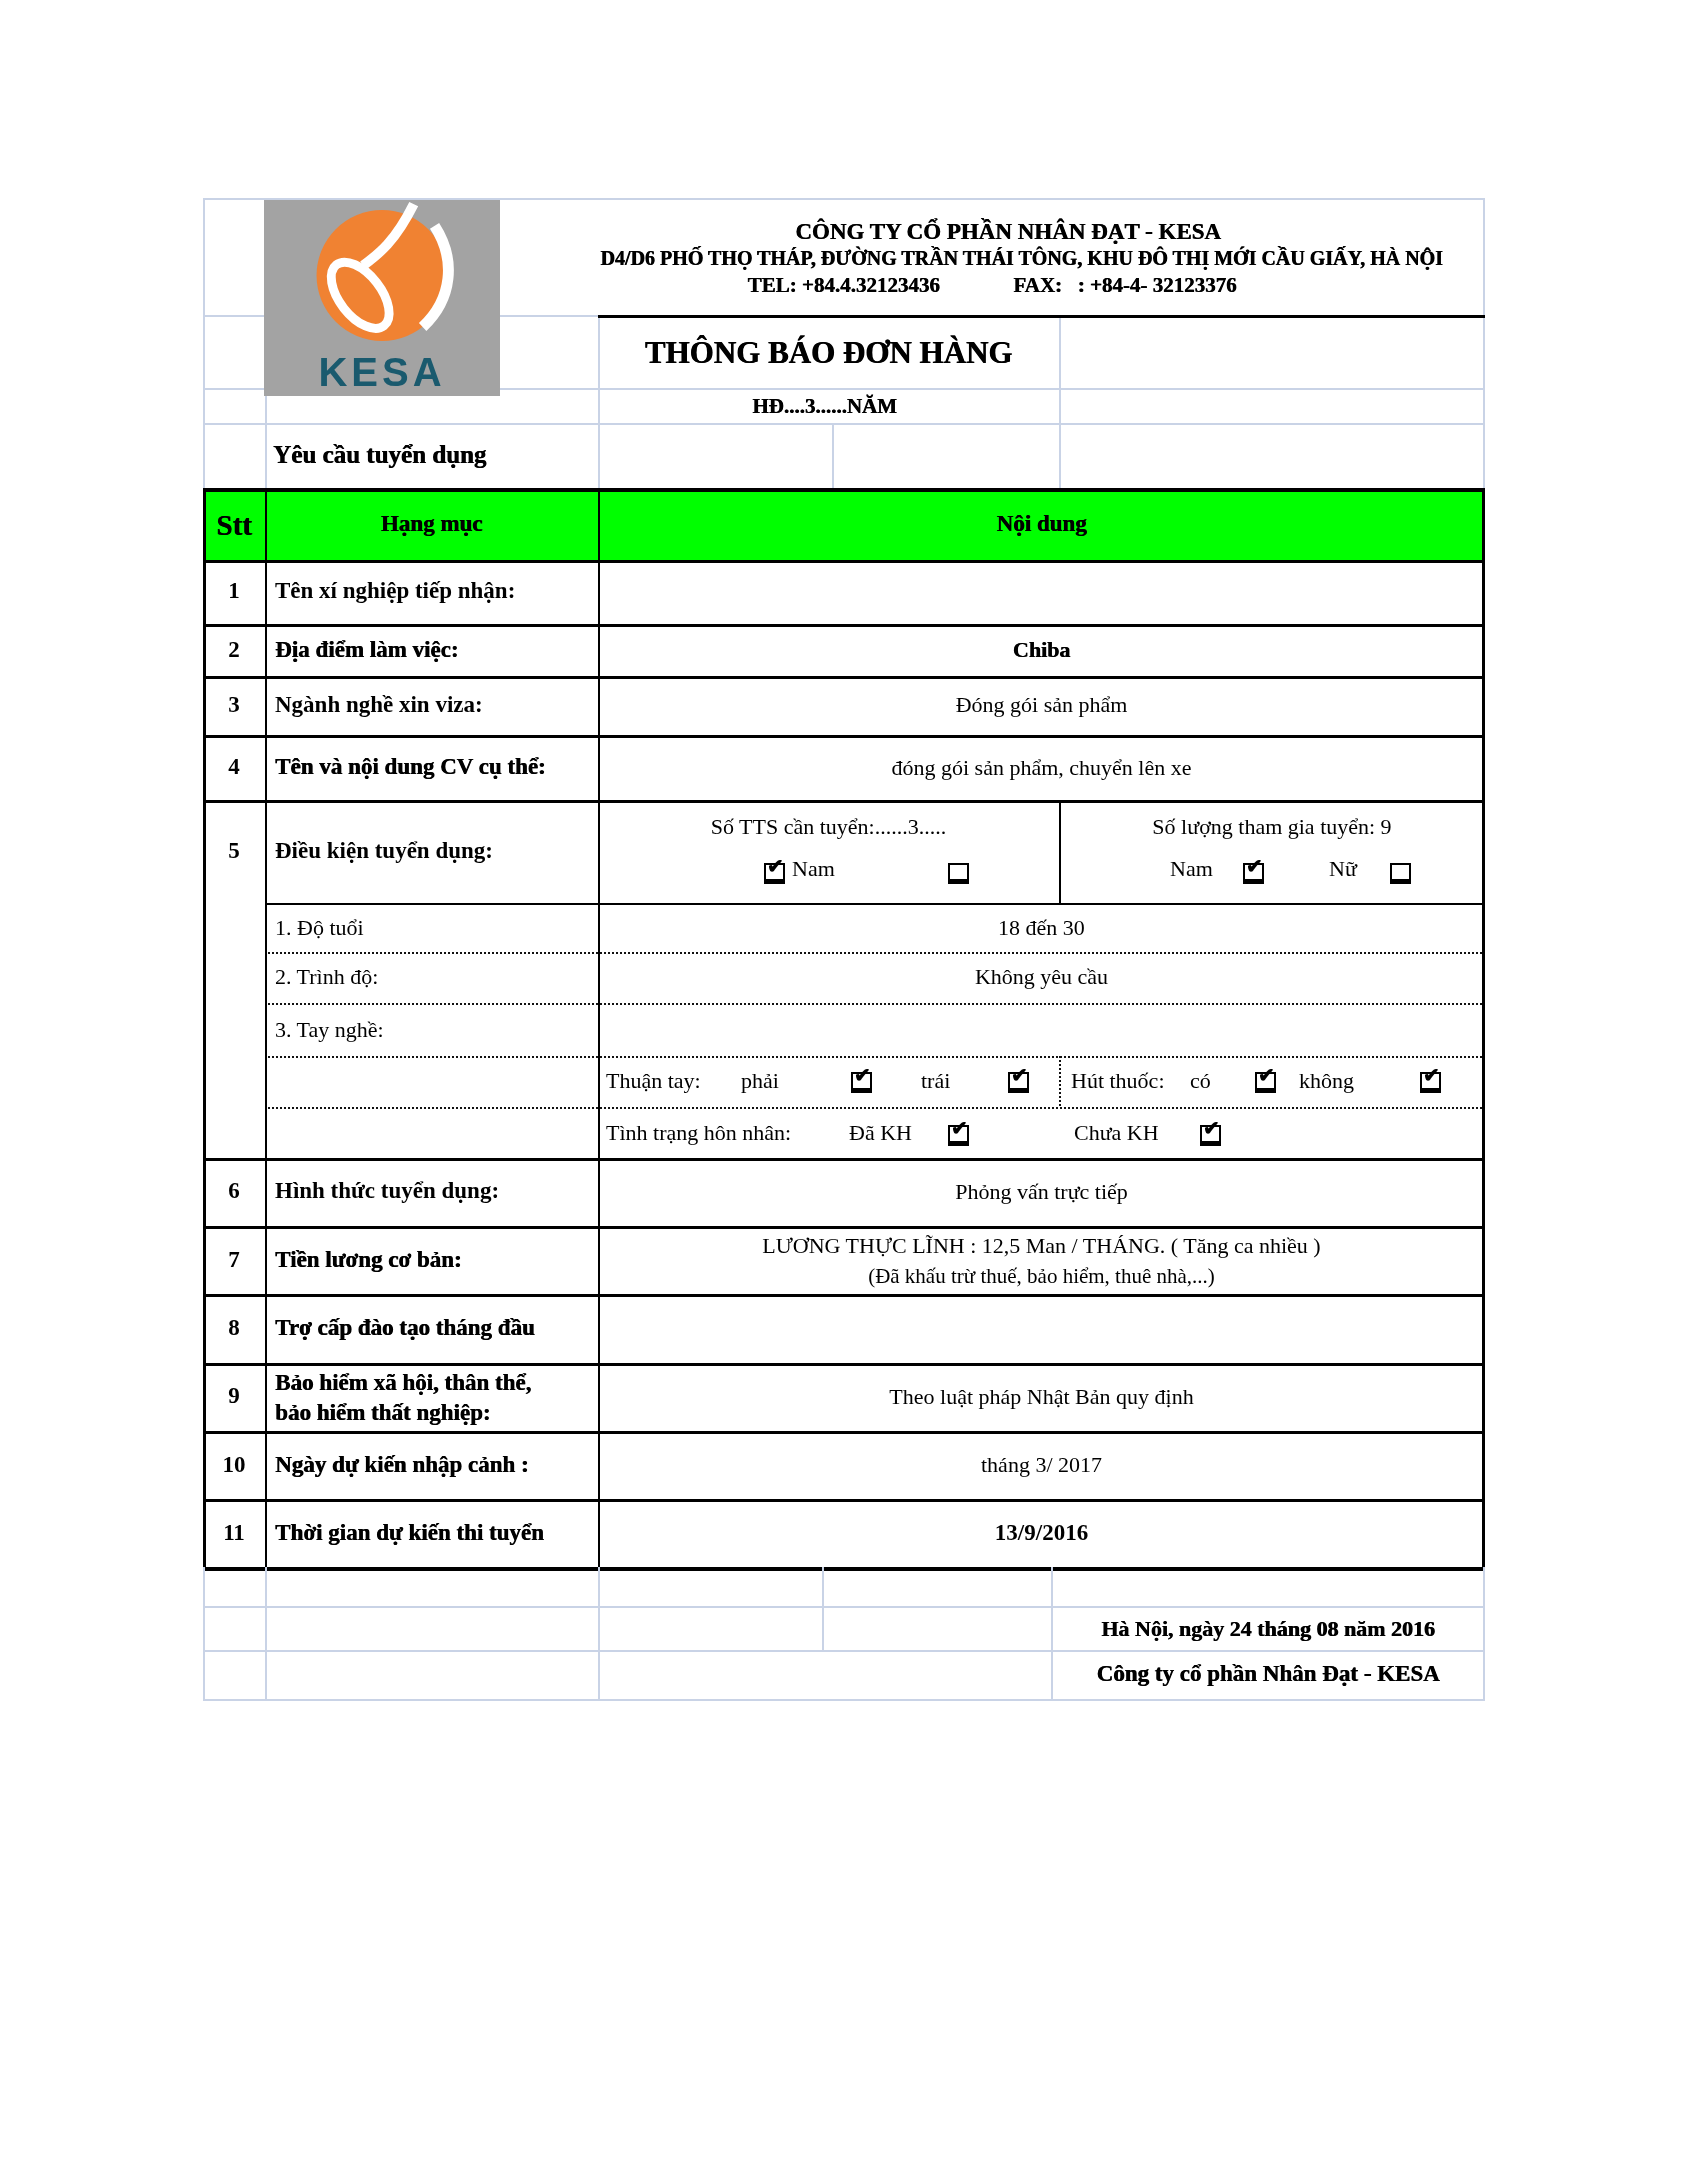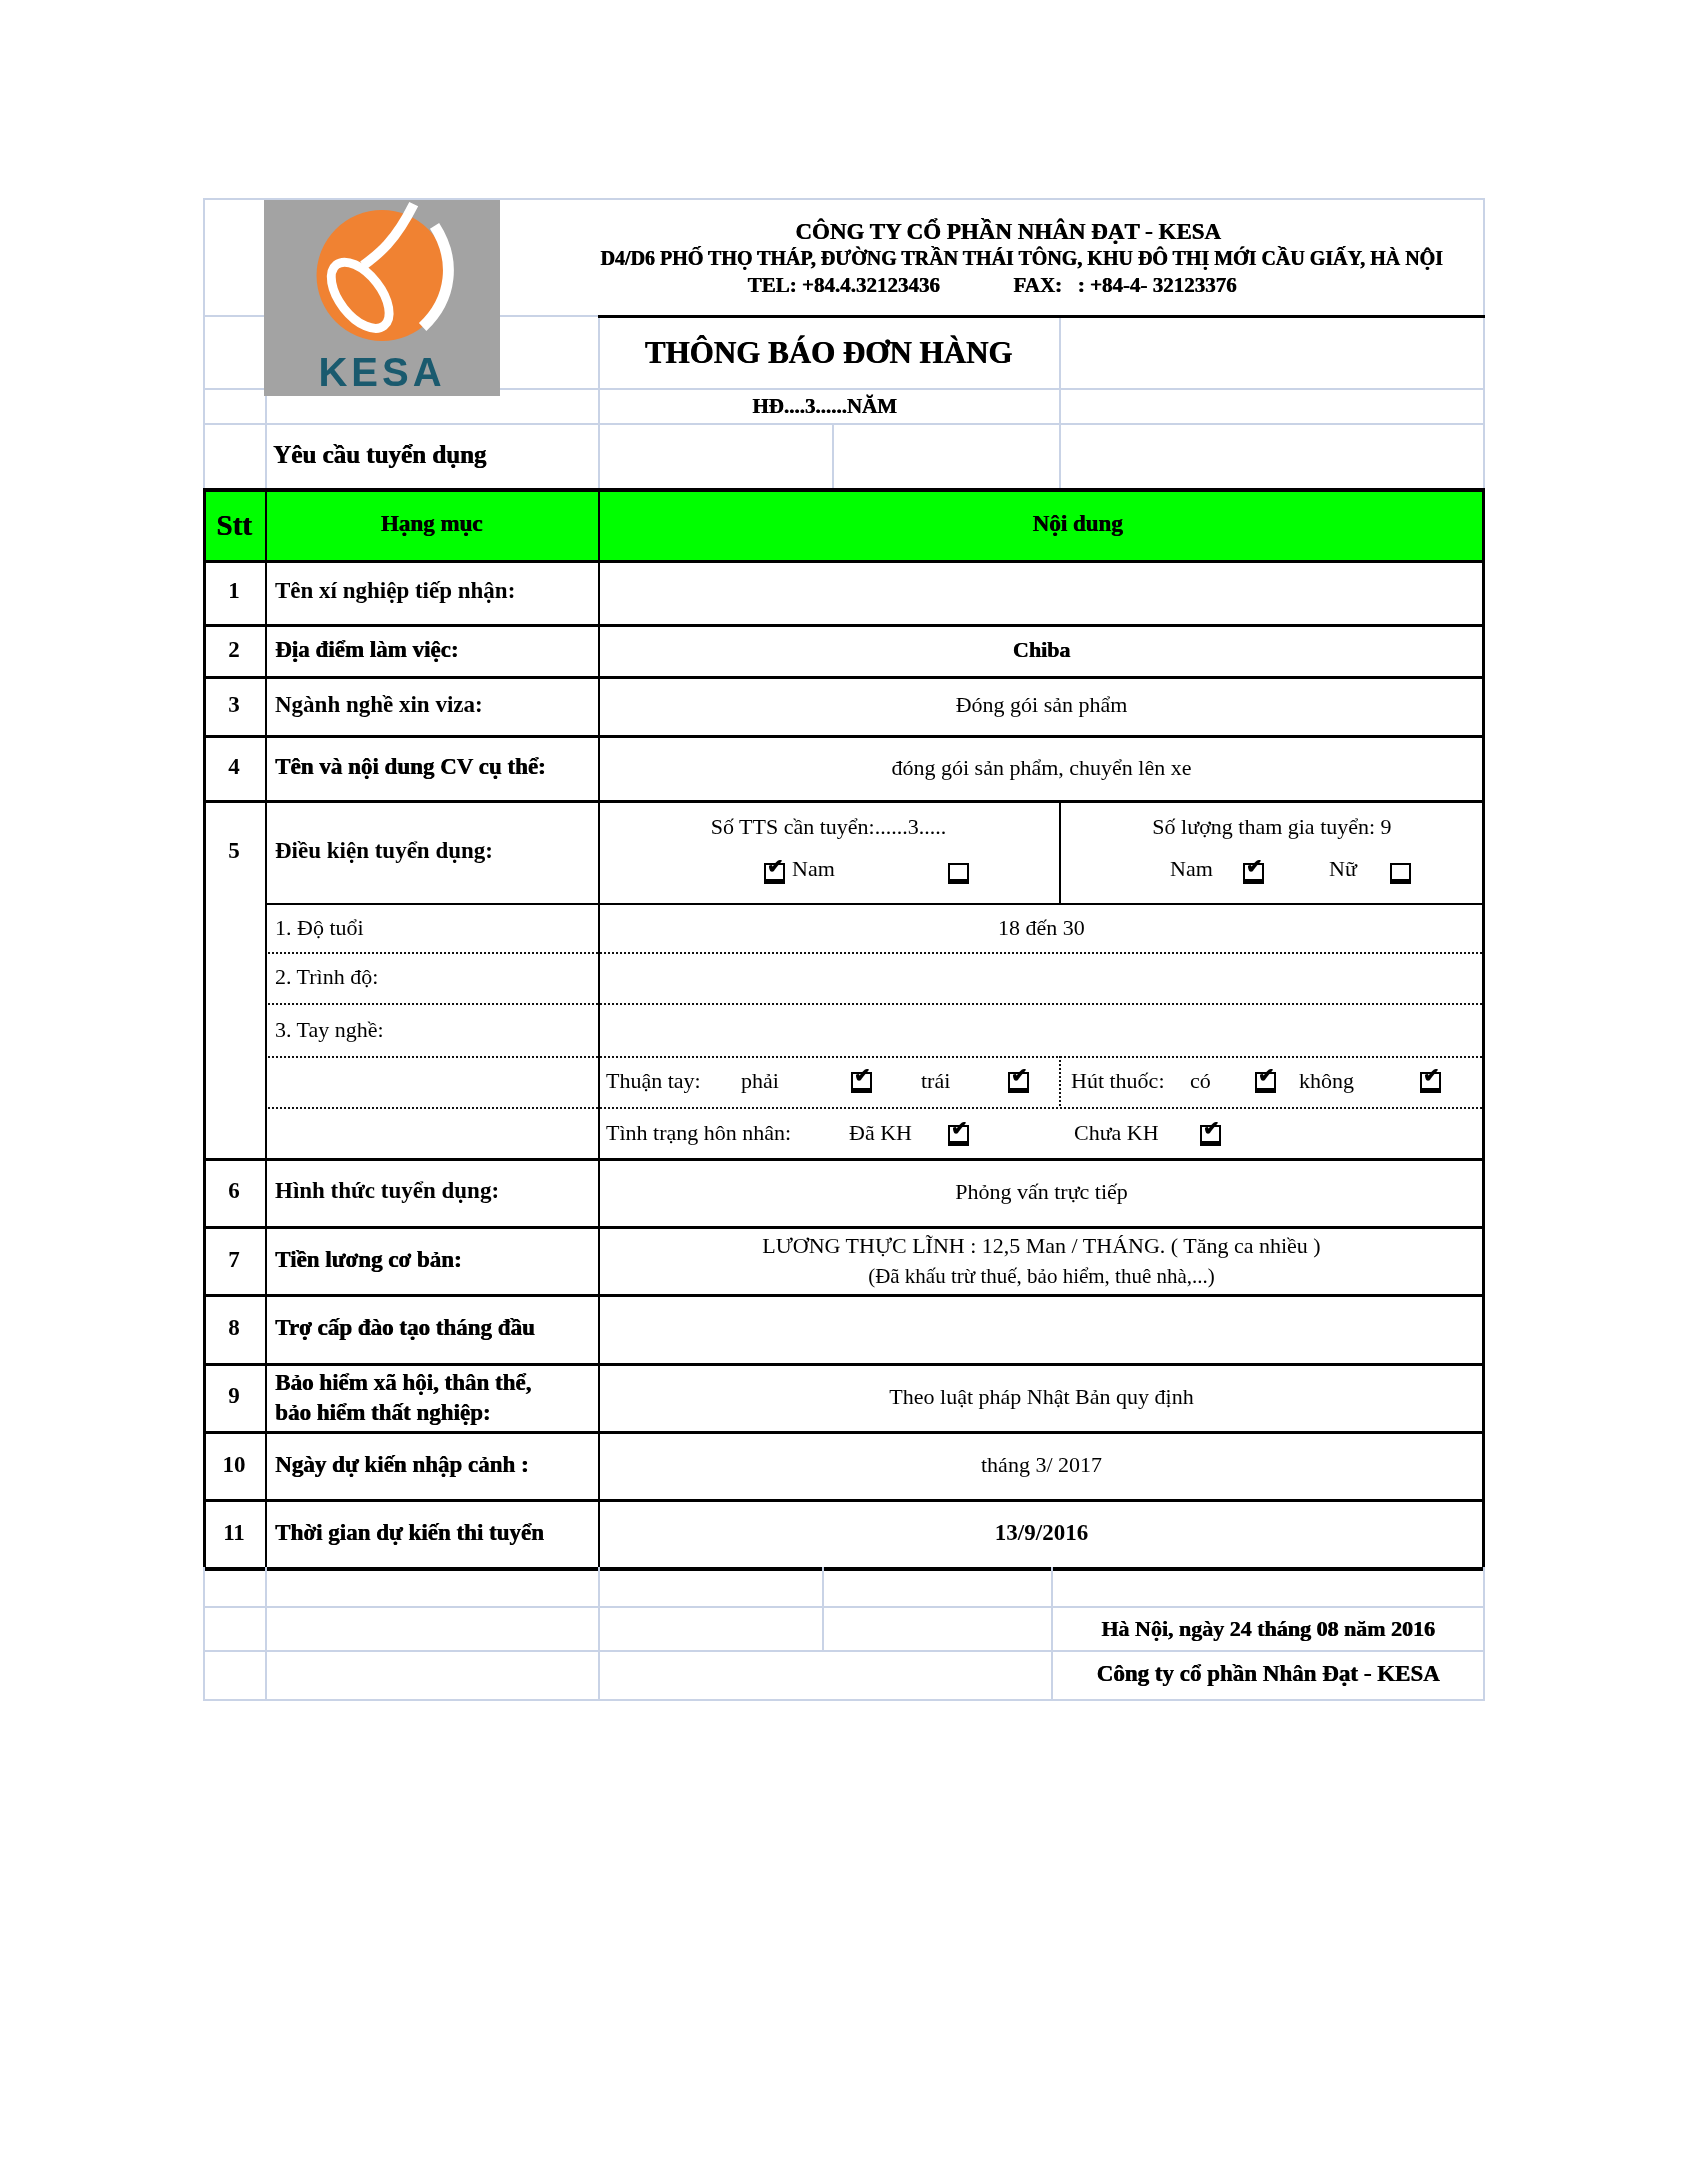--- a/index.html
+++ b/index.html
@@ -62,21 +62,21 @@
   </div>
 
   <div class="hl" style="left:598px;top:315px;width:887px;"></div>
   <div class="c ctr heavy" style="left:598px;top:321px;width:461px;height:63px;font-size:31px;">THÔNG BÁO ĐƠN HÀNG</div>
   <div class="c ctr heavy" style="left:598px;top:390px;width:453px;height:32px;font-size:21px;">HĐ....3......NĂM</div>
   <div class="c heavy" style="left:273px;top:426px;width:337px;height:59px;font-size:25px;">Yêu cầu tuyển dụng</div>
 
   <div class="abs" style="left: 203px; top: 488px; width: 1282px; height: 72px; background-color: rgb(0, 255, 0);"></div>
   <div class="c ctr heavy" style="left:203px;top:488px;width:62px;height:76px;font-size:29px;text-align:right;">Stt</div>
   <div class="c ctr heavy" style="left:265px;top:488px;width:333px;height:72px;font-size:23px;">Hạng mục</div>
-  <div class="c ctr heavy" style="left:598px;top:488px;width:887px;height:72px;font-size:23px;padding-left:36px;">Nội dung</div>
+  <div class="c ctr heavy" style="left:598px;top:488px;width:887px;height:72px;font-size:23px;">Nội dung</div>
 
   <div class="hl4" style="left:203px;top:488px;width:1282px;"></div>
   <div class="hl" style="left:203px;top:560px;width:1282px;"></div>
   <div class="hl" style="left:203px;top:624px;width:1282px;"></div>
   <div class="hl" style="left:203px;top:676px;width:1282px;"></div>
   <div class="hl" style="left:203px;top:735px;width:1282px;"></div>
   <div class="hl" style="left:203px;top:800px;width:1282px;"></div>
   <div class="hl2" style="left:265px;top:903px;width:1220px;"></div>
   <div class="doth" style="left:265px;top:952px;width:1220px;"></div>
   <div class="doth" style="left:265px;top:1003px;width:1220px;"></div>
@@ -120,20 +120,21 @@
   <span class="cb" style="left:948px;top:863px;"></span>
   <div class="c ctr" style="left:1059px;top:810px;width:426px;height:34px;font-size:22px;">Số lượng tham gia tuyển: 9</div>
   <div class="c" style="left:1170px;top:853px;width:69px;height:32px;font-size:22px;">Nam</div>
   <span class="cb checked" style="left:1243px;top:863px;"></span>
   <div class="c" style="left:1329px;top:853px;width:50px;height:32px;font-size:22px;">Nữ</div>
   <span class="cb" style="left:1390px;top:863px;"></span>
 
   <div class="c" style="left:275px;top:903px;width:323px;height:50px;font-size:22px;">1. Độ tuổi</div>
   <div class="c ctr" style="left:598px;top:903px;width:887px;height:50px;font-size:22px;">18 đến 30</div>
   <div class="c" style="left:275px;top:952px;width:323px;height:50px;font-size:22px;">2. Trình độ:</div>
+  <div class="c ctr" style="left:598px;top:952px;width:887px;height:50px;font-size:22px;">Không yêu cầu</div>
   <div class="c" style="left:275px;top:1003px;width:323px;height:53px;font-size:22px;text-align:right;">3. Tay nghề:</div>
   <div class="c ctr" style="left:598px;top:1003px;width:887px;height:53px;font-size:22px;"></div>
 
   <div class="c" style="left:606px;top:1056px;width:129px;height:50px;font-size:22px;">Thuận tay:</div>
   <div class="c" style="left:741px;top:1056px;width:69px;height:50px;font-size:22px;">phải</div>
   <span class="cb checked" style="left:851px;top:1072px;"></span>
   <div class="c" style="left:921px;top:1056px;width:59px;height:50px;font-size:22px;">trái</div>
   <span class="cb checked" style="left:1008px;top:1072px;"></span>
   <div class="c" style="left:1071px;top:1056px;width:119px;height:50px;font-size:22px;">Hút thuốc:</div>
   <div class="c" style="left:1190px;top:1056px;width:50px;height:50px;font-size:22px;">có</div>

